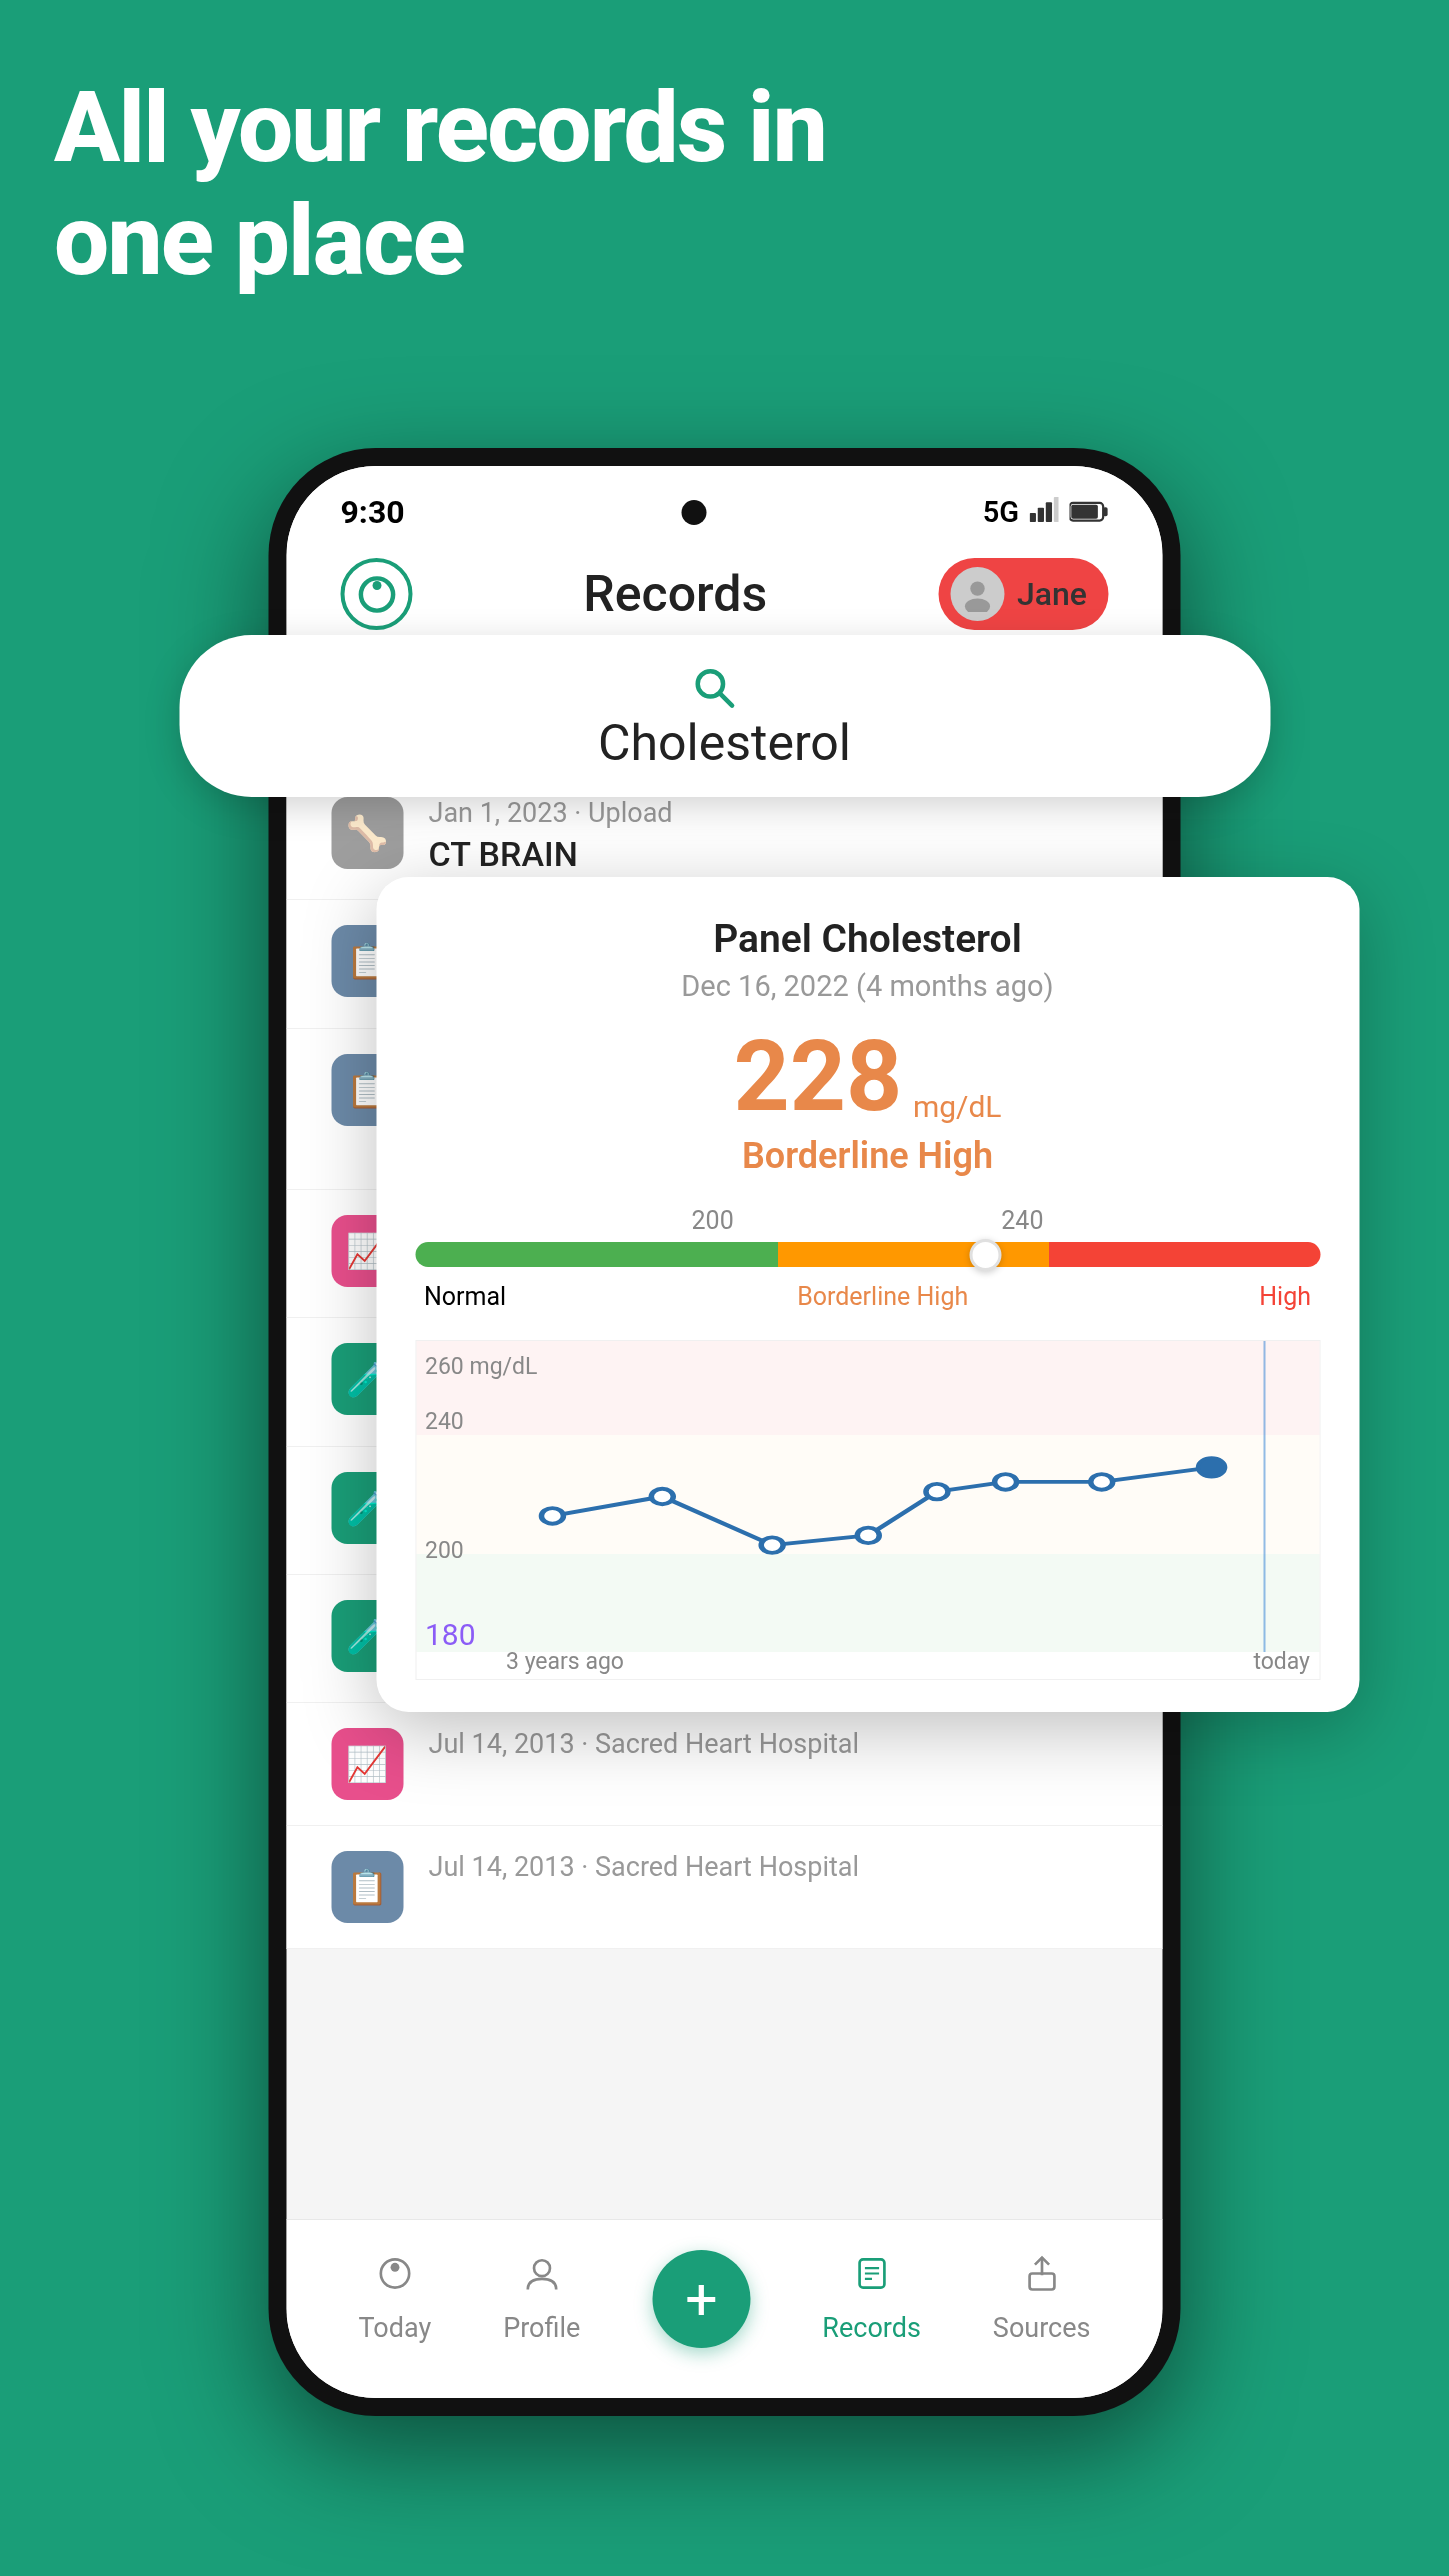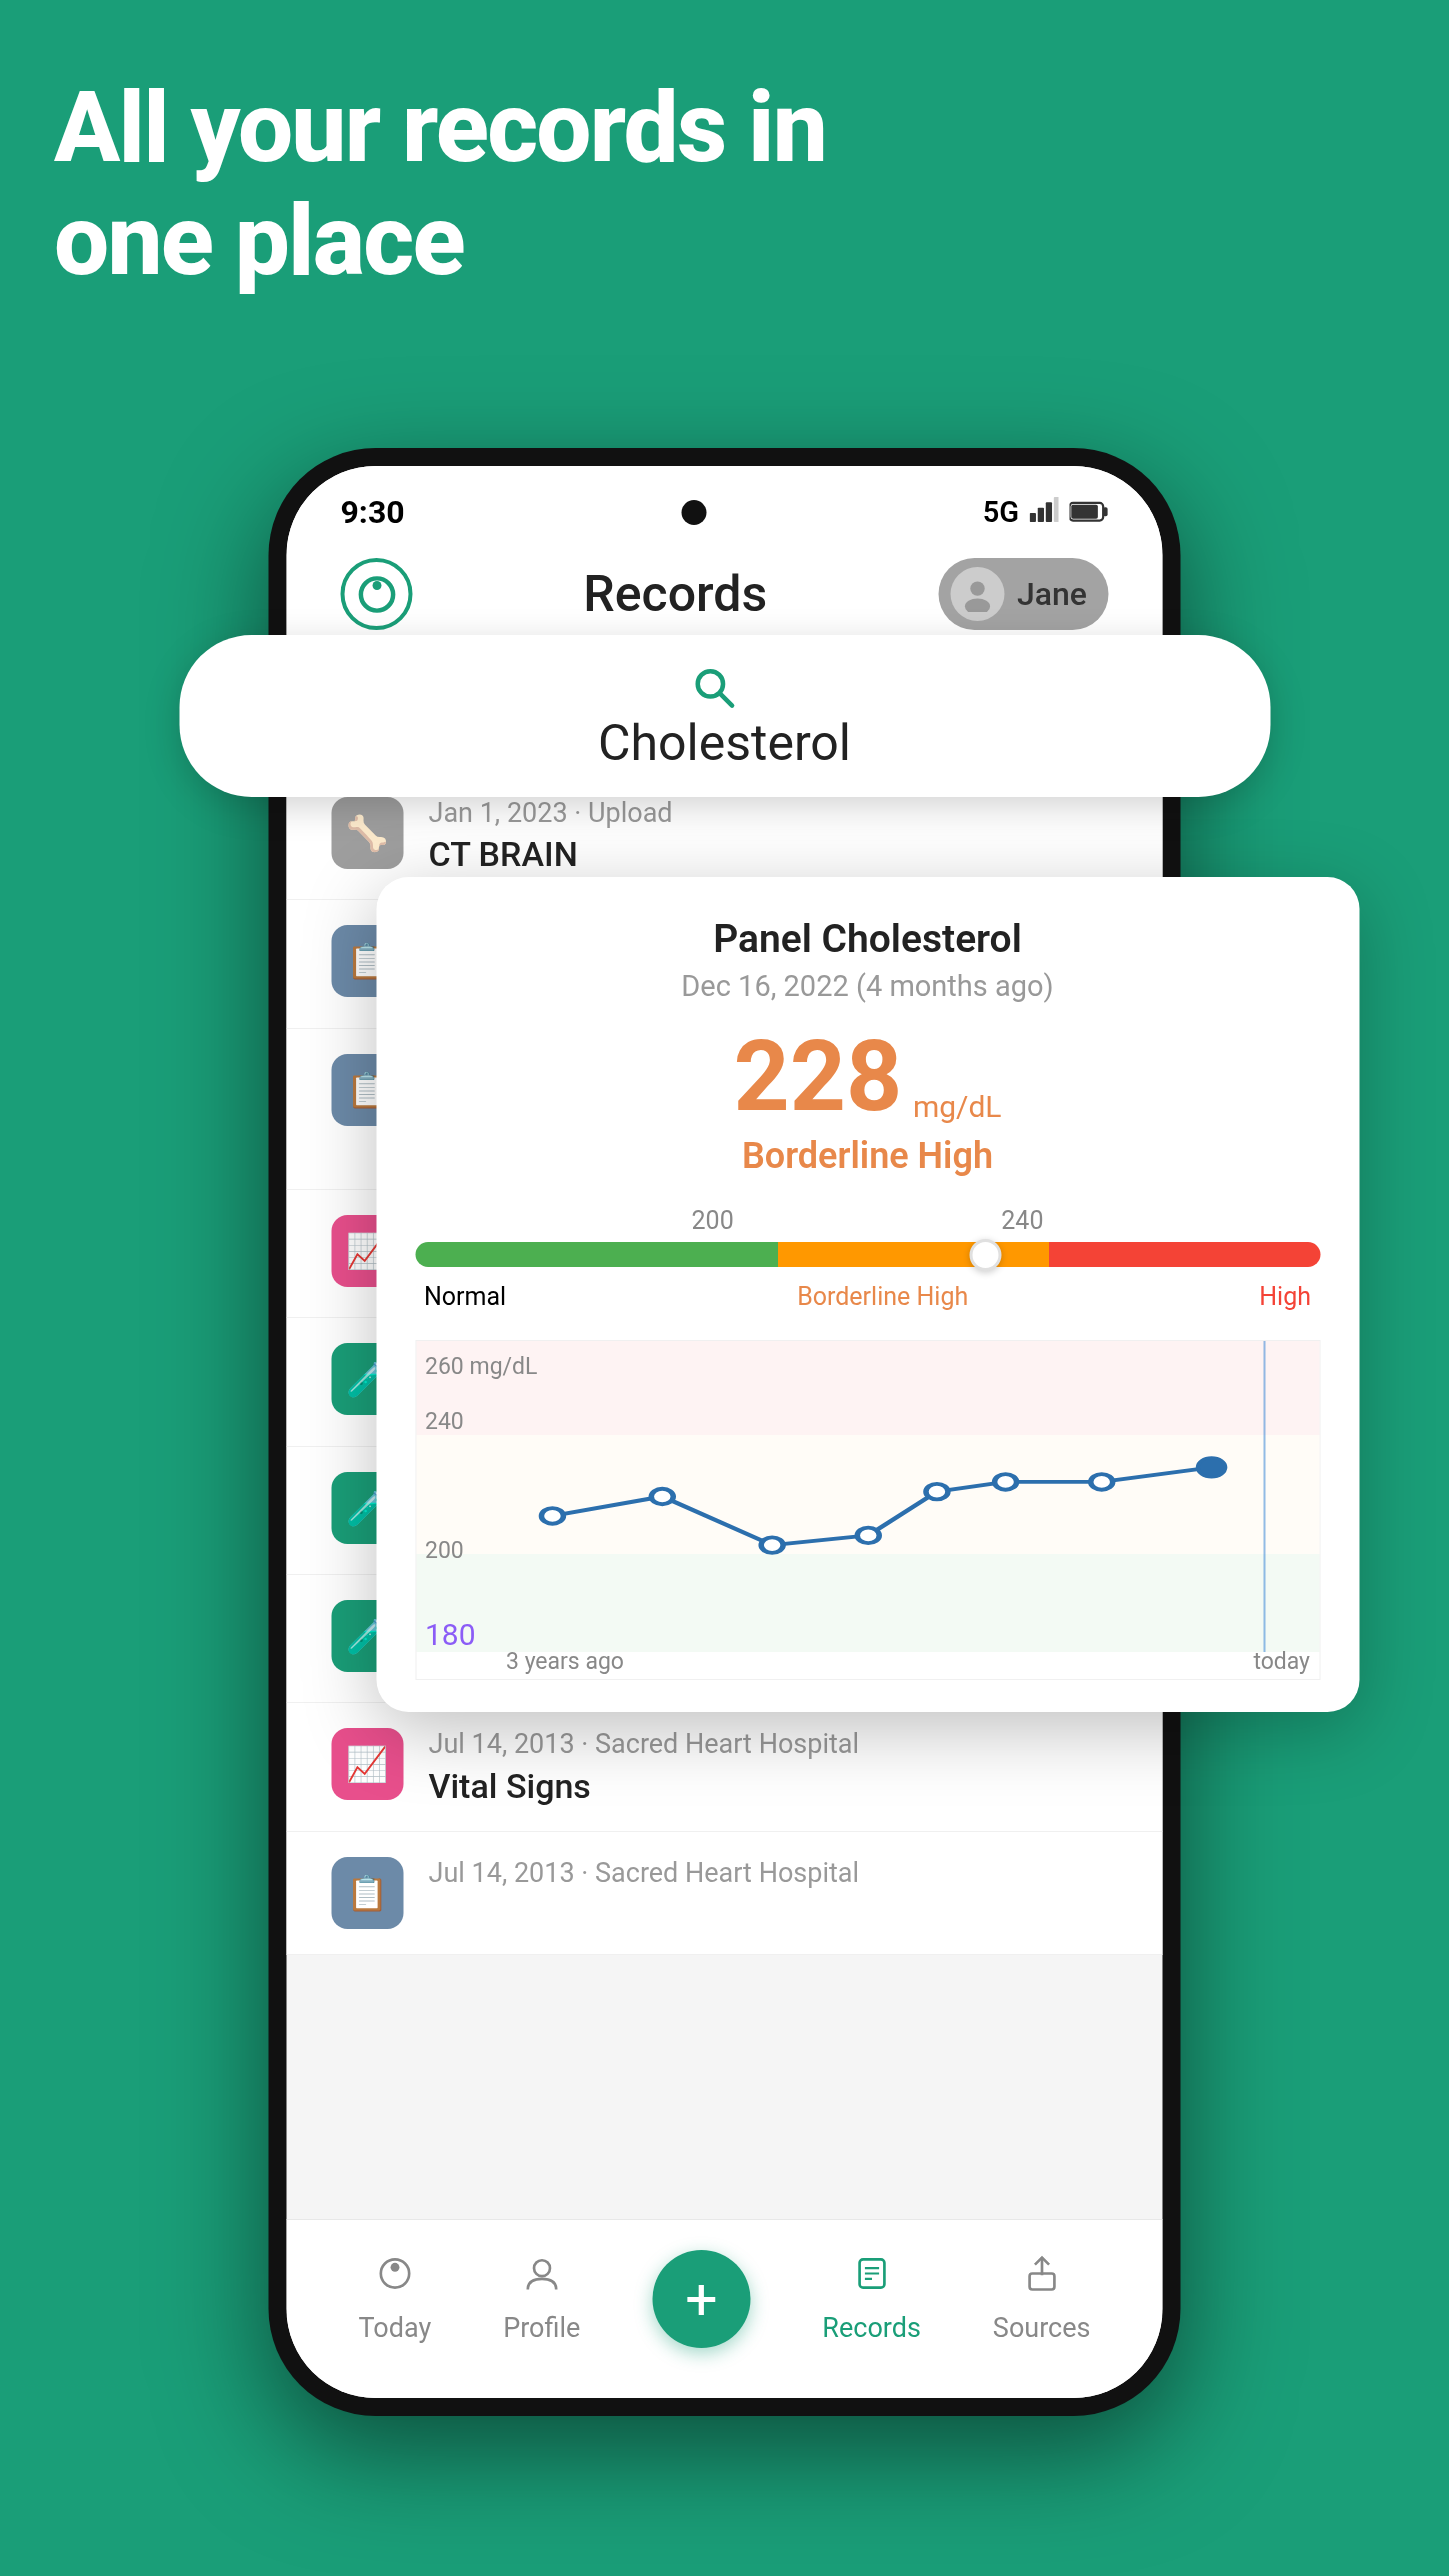--- a/index.html
+++ b/index.html
@@ -90,21 +90,21 @@
     }
     .app-title {
       font-size: 50px;
       font-weight: 500;
       color: #222;
     }
     .user-avatar {
       display: flex;
       align-items: center;
       gap: 12.5px;
-      background: #a3a3a3;
+      background: #ef4444;
       border-radius: 54px;
       padding: 9px 21.5px 9px 12.5px;
     }
     .avatar-icon {
       width: 54px; height: 54px;
       background: #ccc;
       border-radius: 50%;
       display: flex; align-items: center; justify-content: center;
       font-size: 32px; color: #666;
     }
@@ -434,21 +434,20 @@
             <div class="record-info">
               <div class="record-meta">Jul 14, 2022 ·</div>
               <div class="record-name">Non-Fastin...</div>
             </div>
           </div>
 
           <div class="record-item">
             <div class="record-icon pink">📈</div>
             <div class="record-info">
               <div class="record-meta">Jul 14, 2013 · Sacred Heart Hospital</div>
-              <div class="record-name">Vital Signs</div>
             </div>
           </div>
 
           <div class="record-item">
             <div class="record-icon blue-gray">📋</div>
             <div class="record-info">
               <div class="record-meta">Jul 14, 2013 · Sacred Heart Hospital</div>
               <div class="record-name"></div>
             </div>
           </div>

